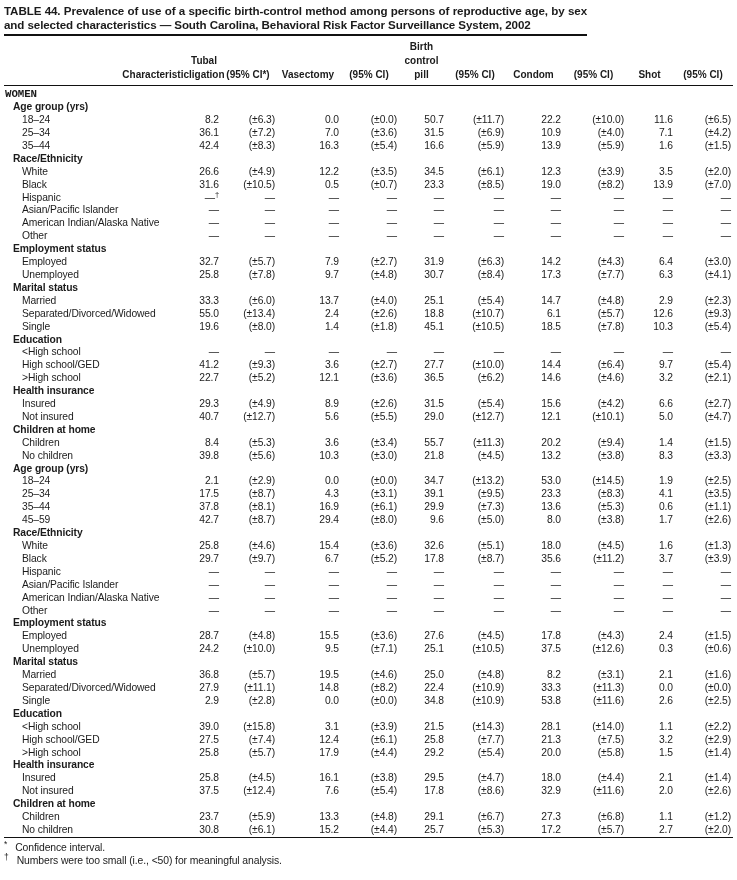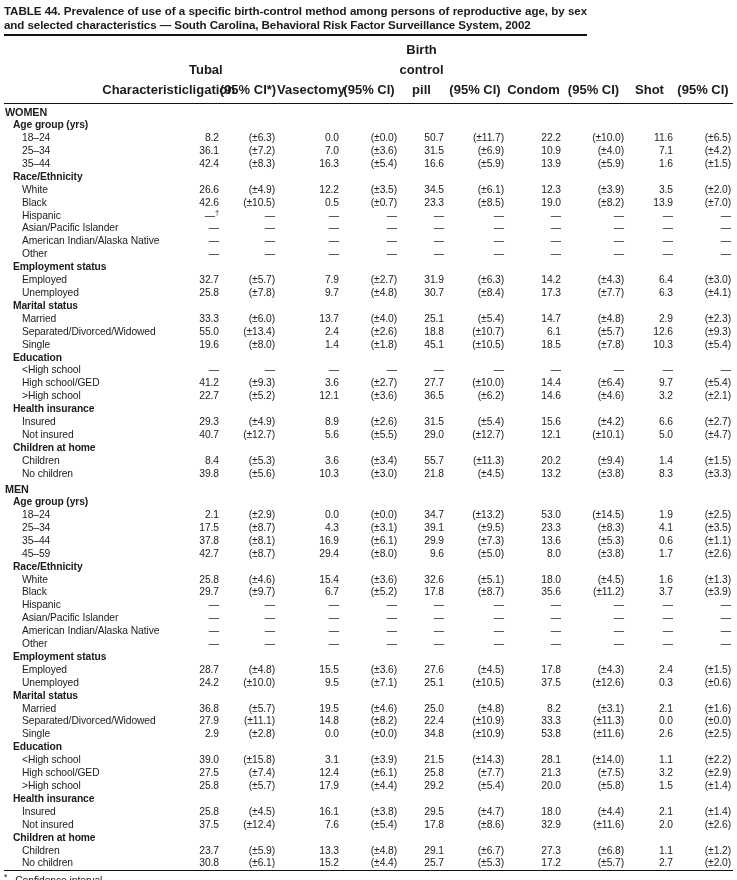--- a/index.html
+++ b/index.html
@@ -14,38 +14,38 @@
   .table-title {
     font-size: 11.6px; font-weight: bold; line-height: 13.6px;
     letter-spacing: -0.1px; text-align: justify;
     padding-bottom: 3px;
     border-bottom: 2px solid #111;
   }
   table.stat-table {
     width: 729px; border-collapse: collapse; table-layout: fixed;
   }
   .stat-table th {
-    font-size: 13px; font-weight: bold; line-height: 20px;
+    font-size: 10px; font-weight: bold; line-height: 14px;
     vertical-align: bottom; padding: 4px 0 3px 0;
     border-bottom: 1.2px solid #111;
     white-space: nowrap;
   }
   .stat-table th.th-char { text-align: right; padding-left: 1px; }
   .stat-table th.th-method { text-align: center; }
   .stat-table th.th-ci { text-align: center; }
   .stat-table td {
     font-size: 10.3px; line-height: 12.9px; height: 12.9px;
     padding: 0; white-space: nowrap; letter-spacing: -0.1px;
   }
   .stat-table tr.section-row td {
     font-weight: bold; height: 15.5px; vertical-align: bottom; font-size: 10.8px;
   }
   .stat-table tr.group-row td { font-weight: bold; padding-left: 9px; }
   .stat-table td.td-char { text-align: left; padding-left: 18px; }
-  .stat-table tr.section-row td.td-char { padding-left: 1px; }
+  .stat-table tr.section-row td.td-char { padding-left: 1px; font-family: Liberation Mono, monospace; }
   .stat-table td.td-val { text-align: right; }
   .stat-table td.td-ci  { text-align: right; padding-right: 2px; }
   .stat-table tbody tr:last-child td { border-bottom: 1.2px solid #111; }
   sup.dag { font-size: 7.5px; vertical-align: super; line-height: 0; }
   .footnotes { padding-top: 3px; }
   .footnote { font-size: 10.4px; line-height: 13px; letter-spacing: -0.1px; }
   .footnote .fn-marker { font-size: 8.5px; vertical-align: super; line-height: 0; }
   .footnote .fn-text { margin-left: 8px; }
 </style>
 </head>
@@ -140,21 +140,21 @@
           <td class="td-ci">(±3.5)</td>
           <td class="td-val">34.5</td>
           <td class="td-ci">(±6.1)</td>
           <td class="td-val">12.3</td>
           <td class="td-ci">(±3.9)</td>
           <td class="td-val">3.5</td>
           <td class="td-ci">(±2.0)</td>
         </tr>
         <tr>
           <td class="td-char">Black</td>
-          <td class="td-val">42.6</td>
+          <td class="td-val">31.6</td>
           <td class="td-ci">(±10.5)</td>
           <td class="td-val">0.5</td>
           <td class="td-ci">(±0.7)</td>
           <td class="td-val">23.3</td>
           <td class="td-ci">(±8.5)</td>
           <td class="td-val">19.0</td>
           <td class="td-ci">(±8.2)</td>
           <td class="td-val">13.9</td>
           <td class="td-ci">(±7.0)</td>
         </tr>
@@ -373,23 +373,20 @@
           <td class="td-val">39.8</td>
           <td class="td-ci">(±5.6)</td>
           <td class="td-val">10.3</td>
           <td class="td-ci">(±3.0)</td>
           <td class="td-val">21.8</td>
           <td class="td-ci">(±4.5)</td>
           <td class="td-val">13.2</td>
           <td class="td-ci">(±3.8)</td>
           <td class="td-val">8.3</td>
           <td class="td-ci">(±3.3)</td>
-        </tr>
-        <tr class="section-row">
-          <td class="td-char" colspan="11">MEN</td>
         </tr>
         <tr class="group-row">
           <td class="td-char" colspan="11">Age group (yrs)</td>
         </tr>
         <tr>
           <td class="td-char">18–24</td>
           <td class="td-val">2.1</td>
           <td class="td-ci">(±2.9)</td>
           <td class="td-val">0.0</td>
           <td class="td-ci">(±0.0)</td>

